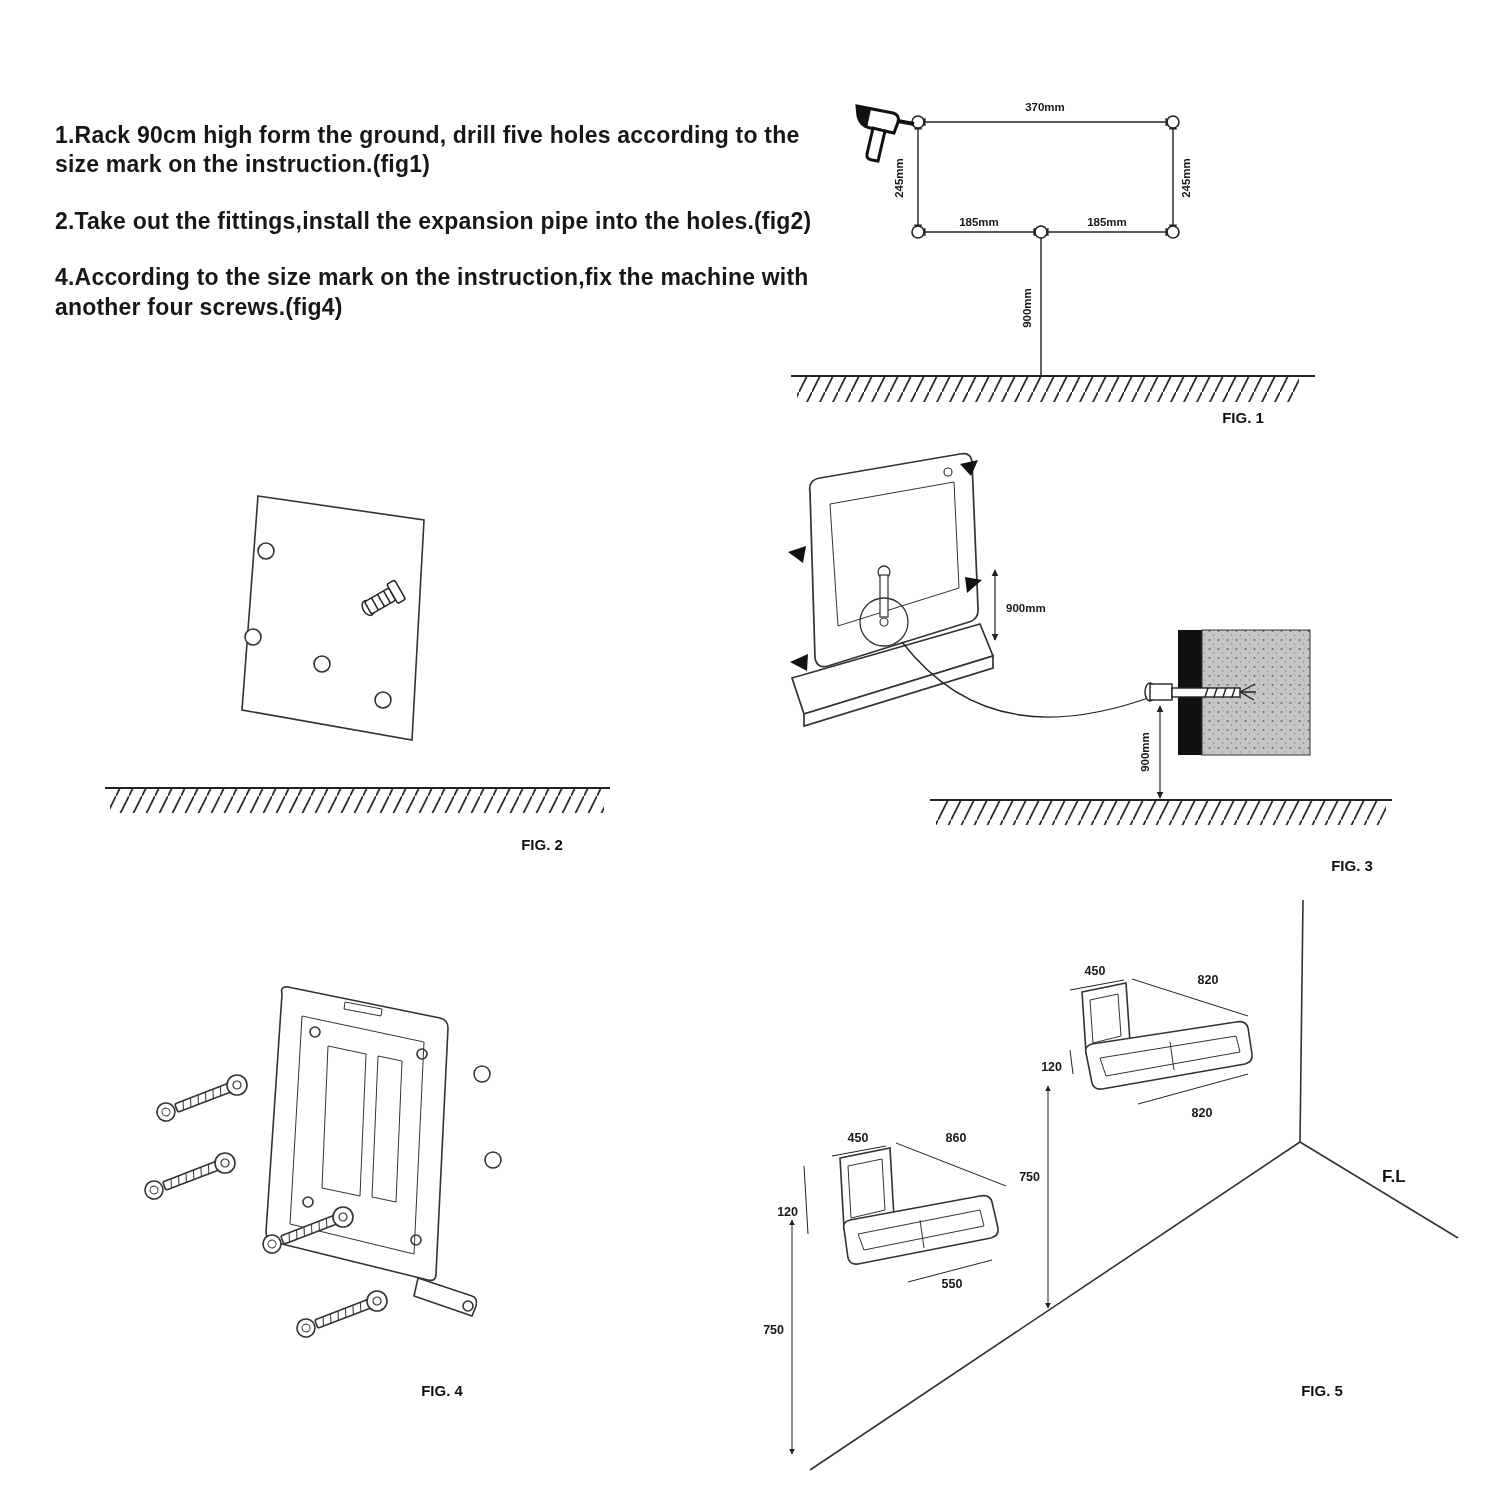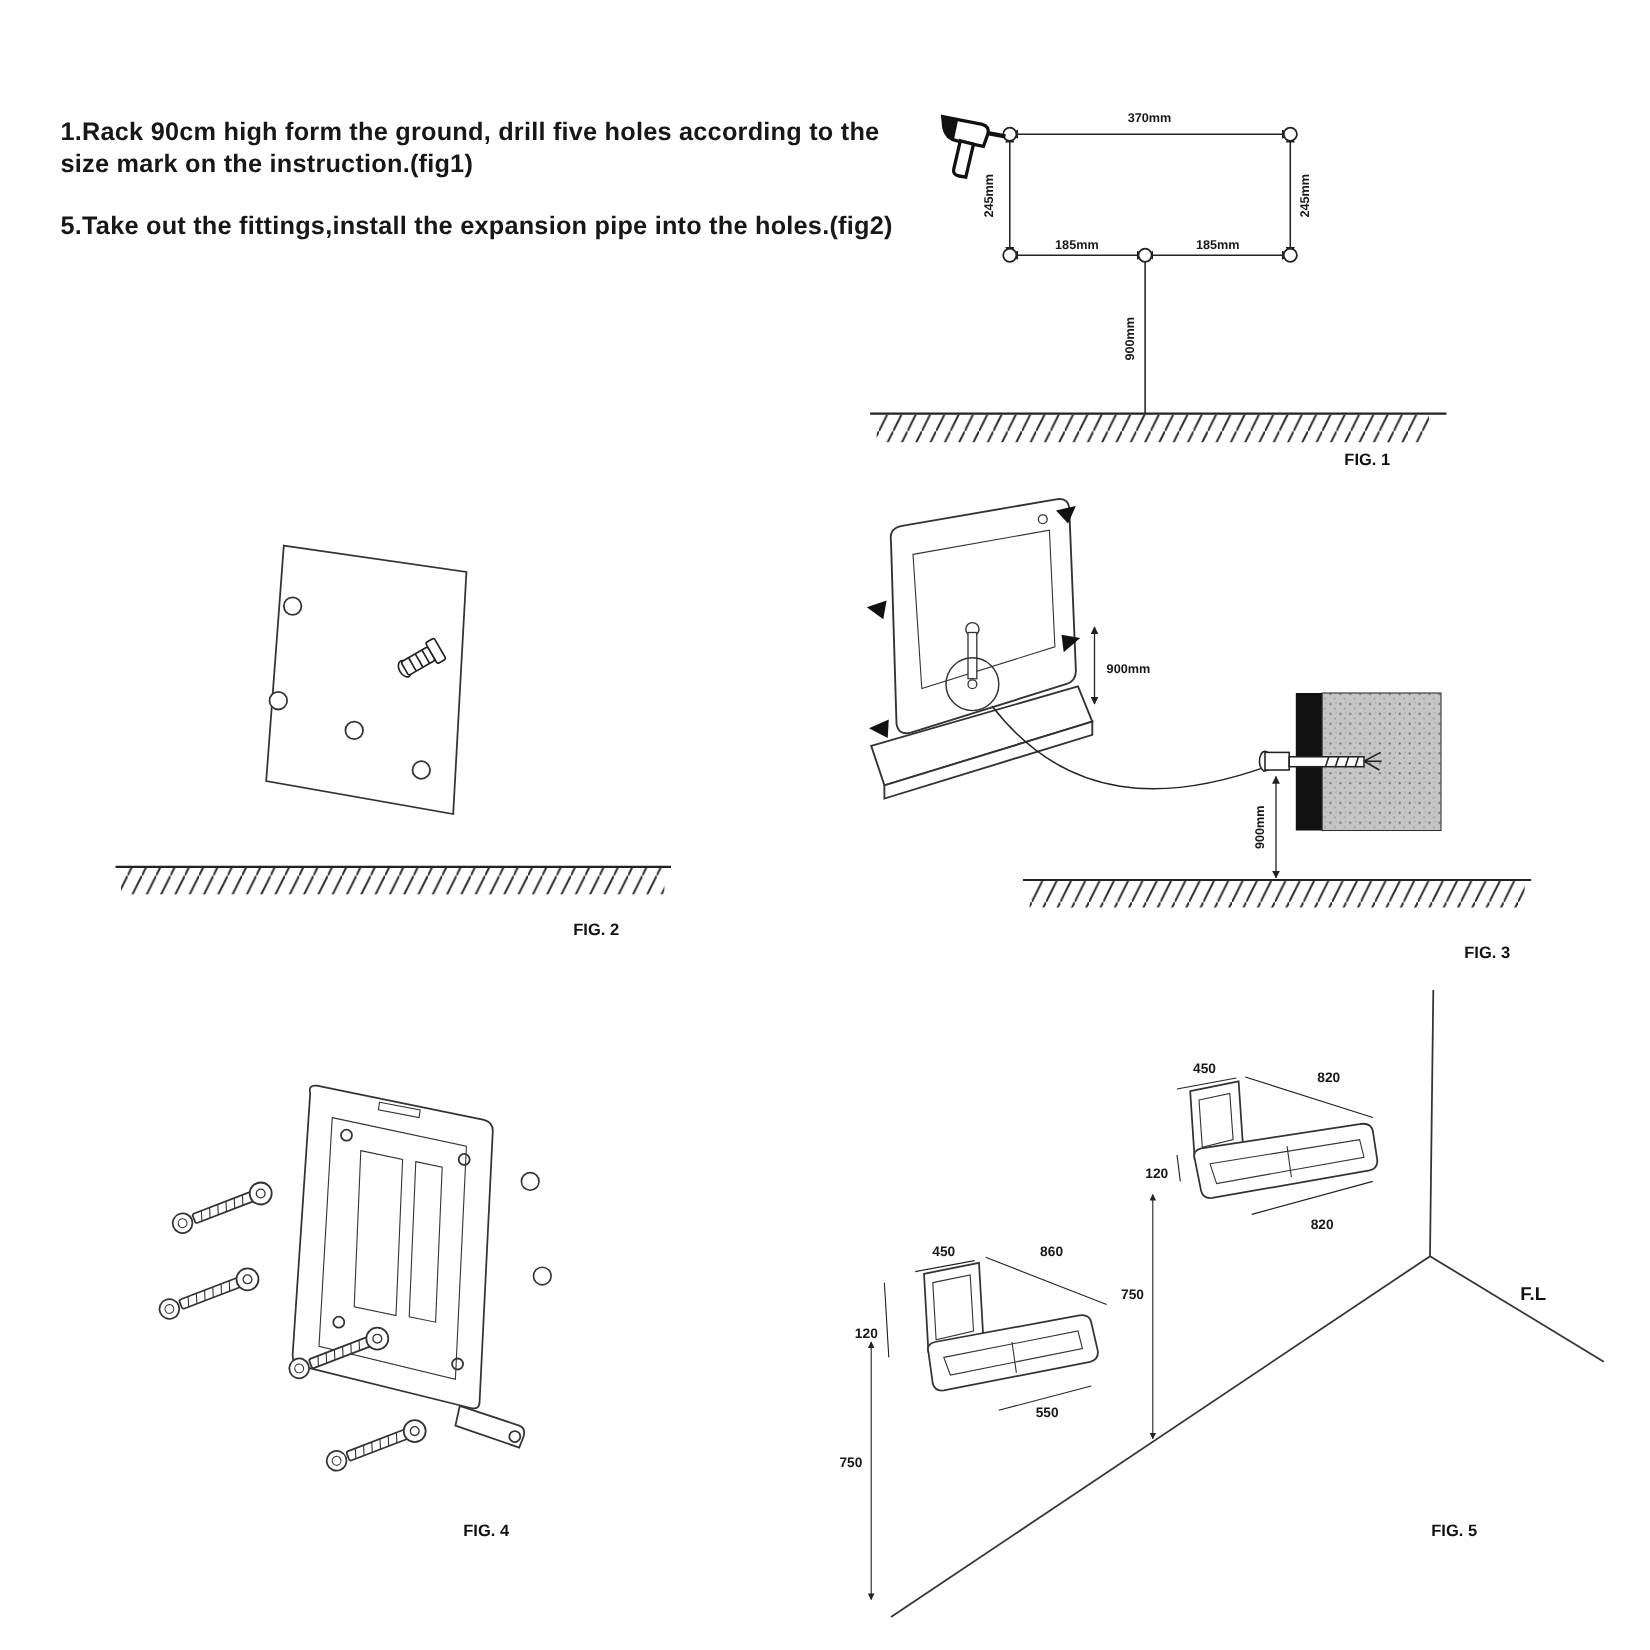--- a/index.html
+++ b/index.html
@@ -1,34 +1,35 @@
 <!DOCTYPE html>
 <html><head>
 <meta charset="utf-8">
 <style>
   html,body{margin:0;padding:0;background:#fff;}
   .page{position:relative;width:1500px;height:1500px;background:#fff;overflow:hidden;
         font-family:"Liberation Sans",sans-serif;color:#161616;}
   .steps{position:absolute;left:55px;top:105px;width:795px;}
-  .steps p{margin:0 0 27px;font-size:23px;font-weight:700;line-height:1.28;letter-spacing:.2px;color:#171717;}
+  .steps p{margin:16px 0 27px;font-size:23px;font-weight:700;line-height:1.28;letter-spacing:.2px;color:#171717;}
   figure.fig{position:absolute;margin:0;padding:0;}
   svg text{font-family:"Liberation Sans",sans-serif;}
   .dim{font-size:11.5px;font-weight:700;fill:#181818;}
   .dim5{font-size:12.5px;font-weight:700;fill:#181818;}
   .cap{font-size:15px;font-weight:700;fill:#111;}
   .fl{font-size:17px;font-weight:700;fill:#111;}
 </style>
 </head>
 <body>
 
 <div class="page">
 
   <div class="steps">
     <p>1.Rack 90cm high form the ground, drill five holes according to the size mark on the instruction.(fig1)</p>
-    <p>5.Take out the fittings,install the expansion pipe into the holes.(fig2)</p>
+    <p>2.Take out the fittings,install the expansion pipe into the holes.(fig2)</p>
+    <p>4.According to the size mark on the instruction,fix the machine with another four screws.(fig4)</p>
   </div>
 
   <figure class="fig" style="left:773px;top:80px;width:560px;height:350px">
     <svg viewBox="0 0 560 350" width="560" height="350">
       <defs>
         <pattern id="f1hatch" patternUnits="userSpaceOnUse" width="13" height="26">
           <line x1="0" y1="26" x2="13" y2="0" stroke="#2a2a2a" stroke-width="1.8"></line>
         </pattern>
         <marker id="f1ar" viewBox="0 0 10 10" refX="9" refY="5" markerWidth="6" markerHeight="6" orient="auto-start-reverse">
           <path d="M0,0 L10,5 L0,10 Z" fill="#222"></path>

